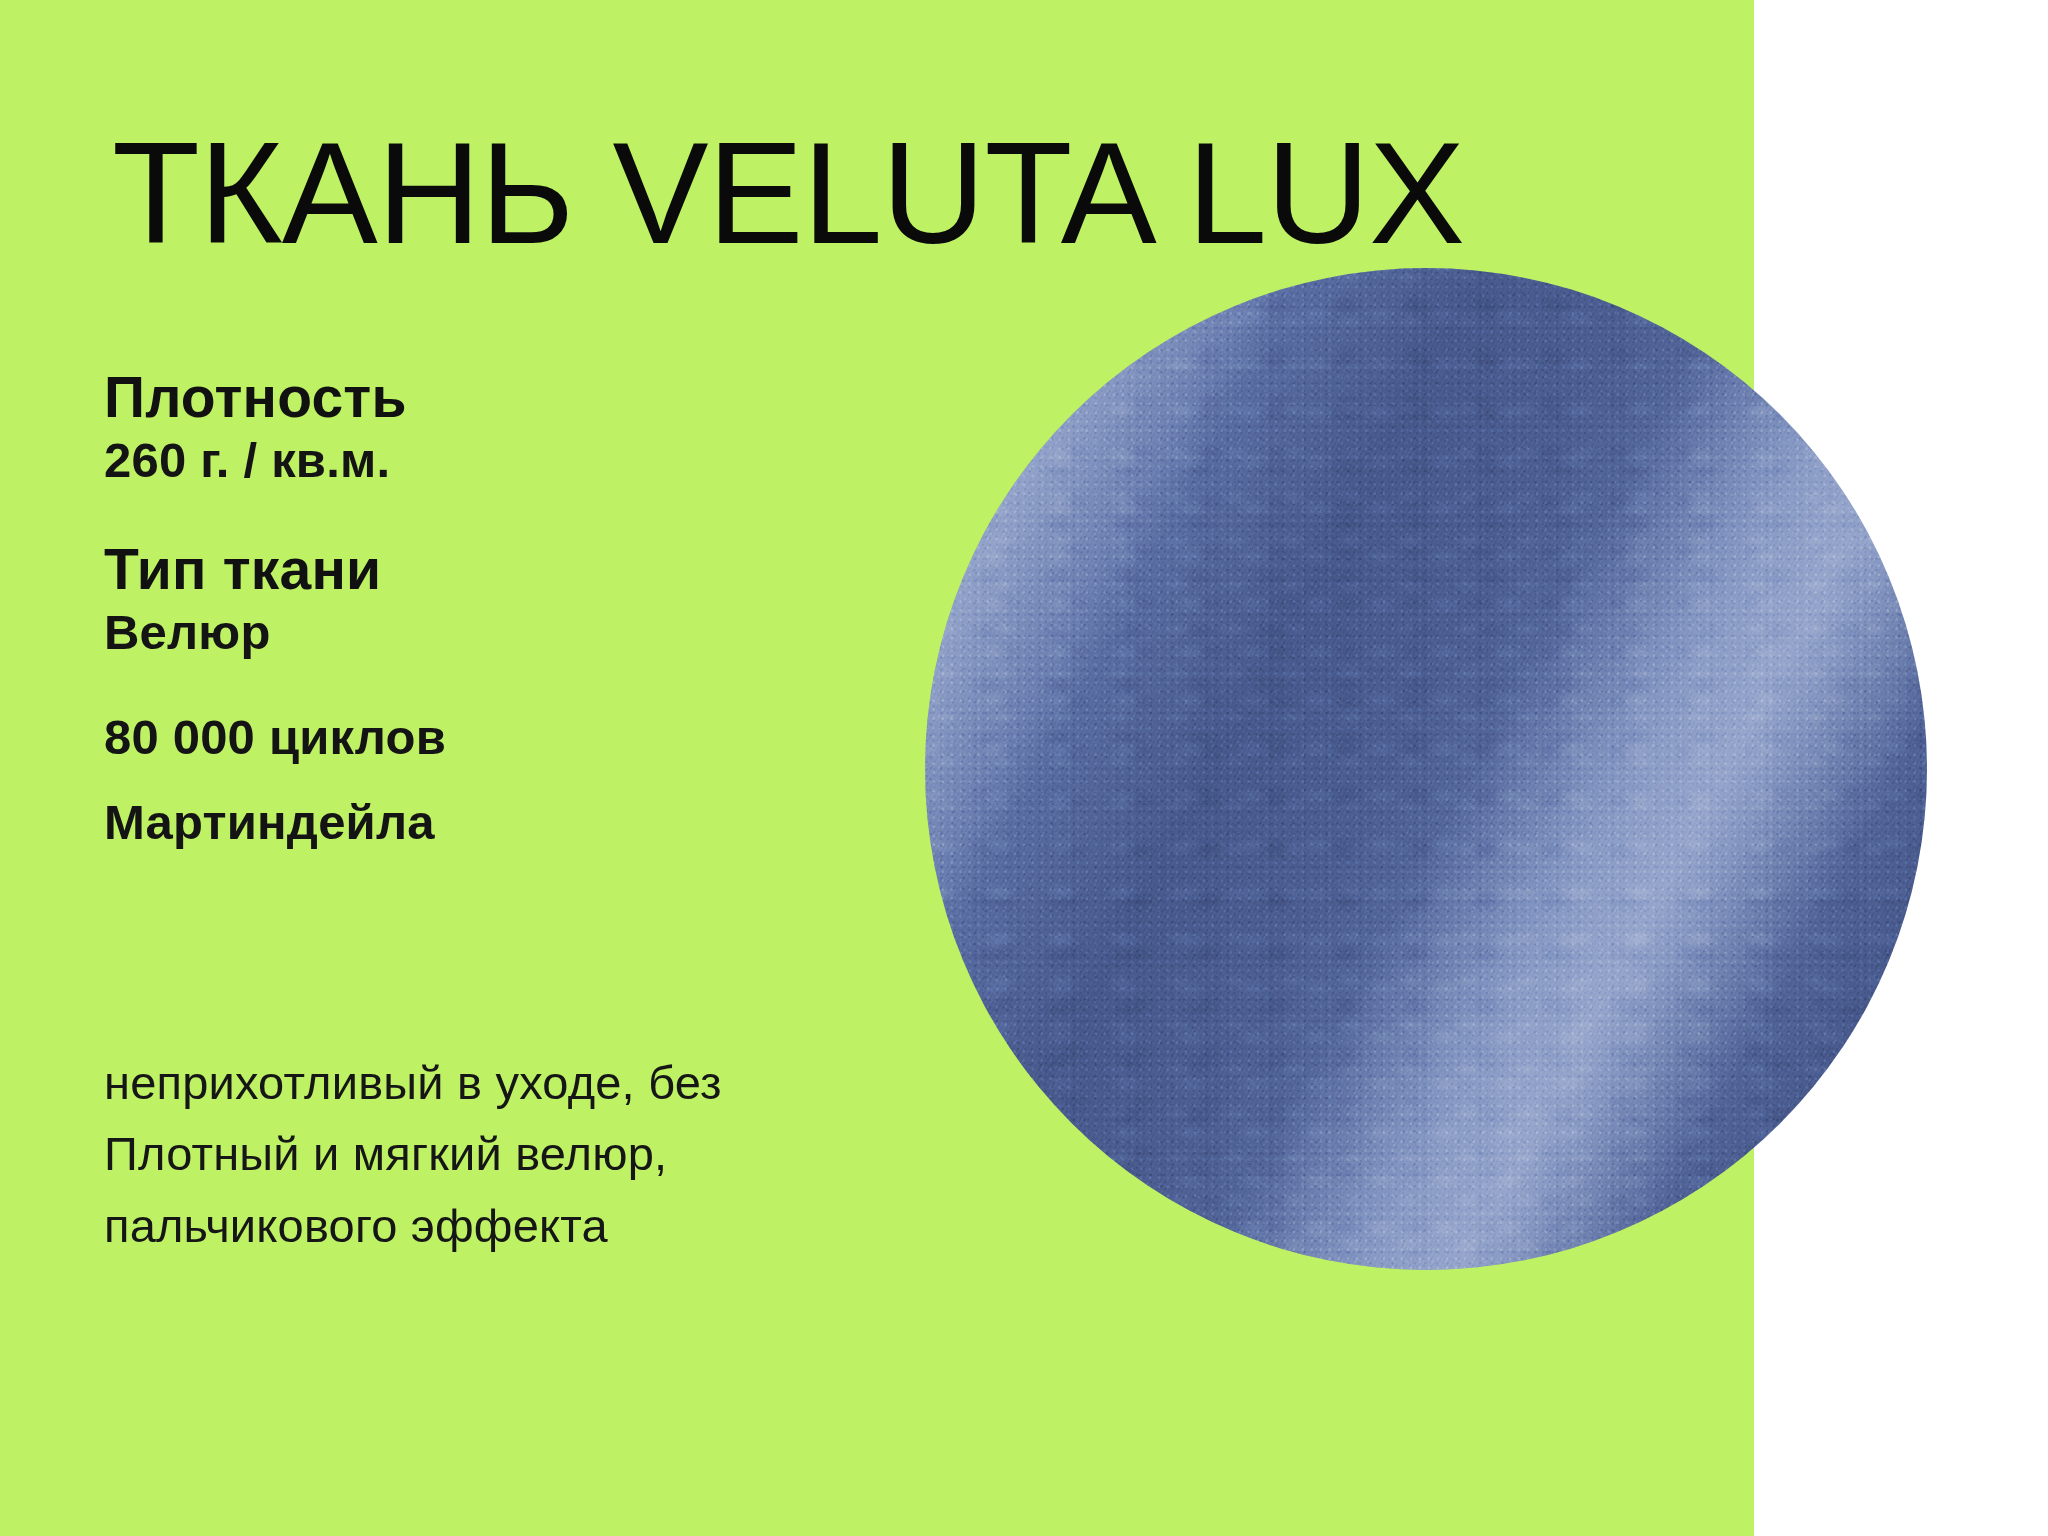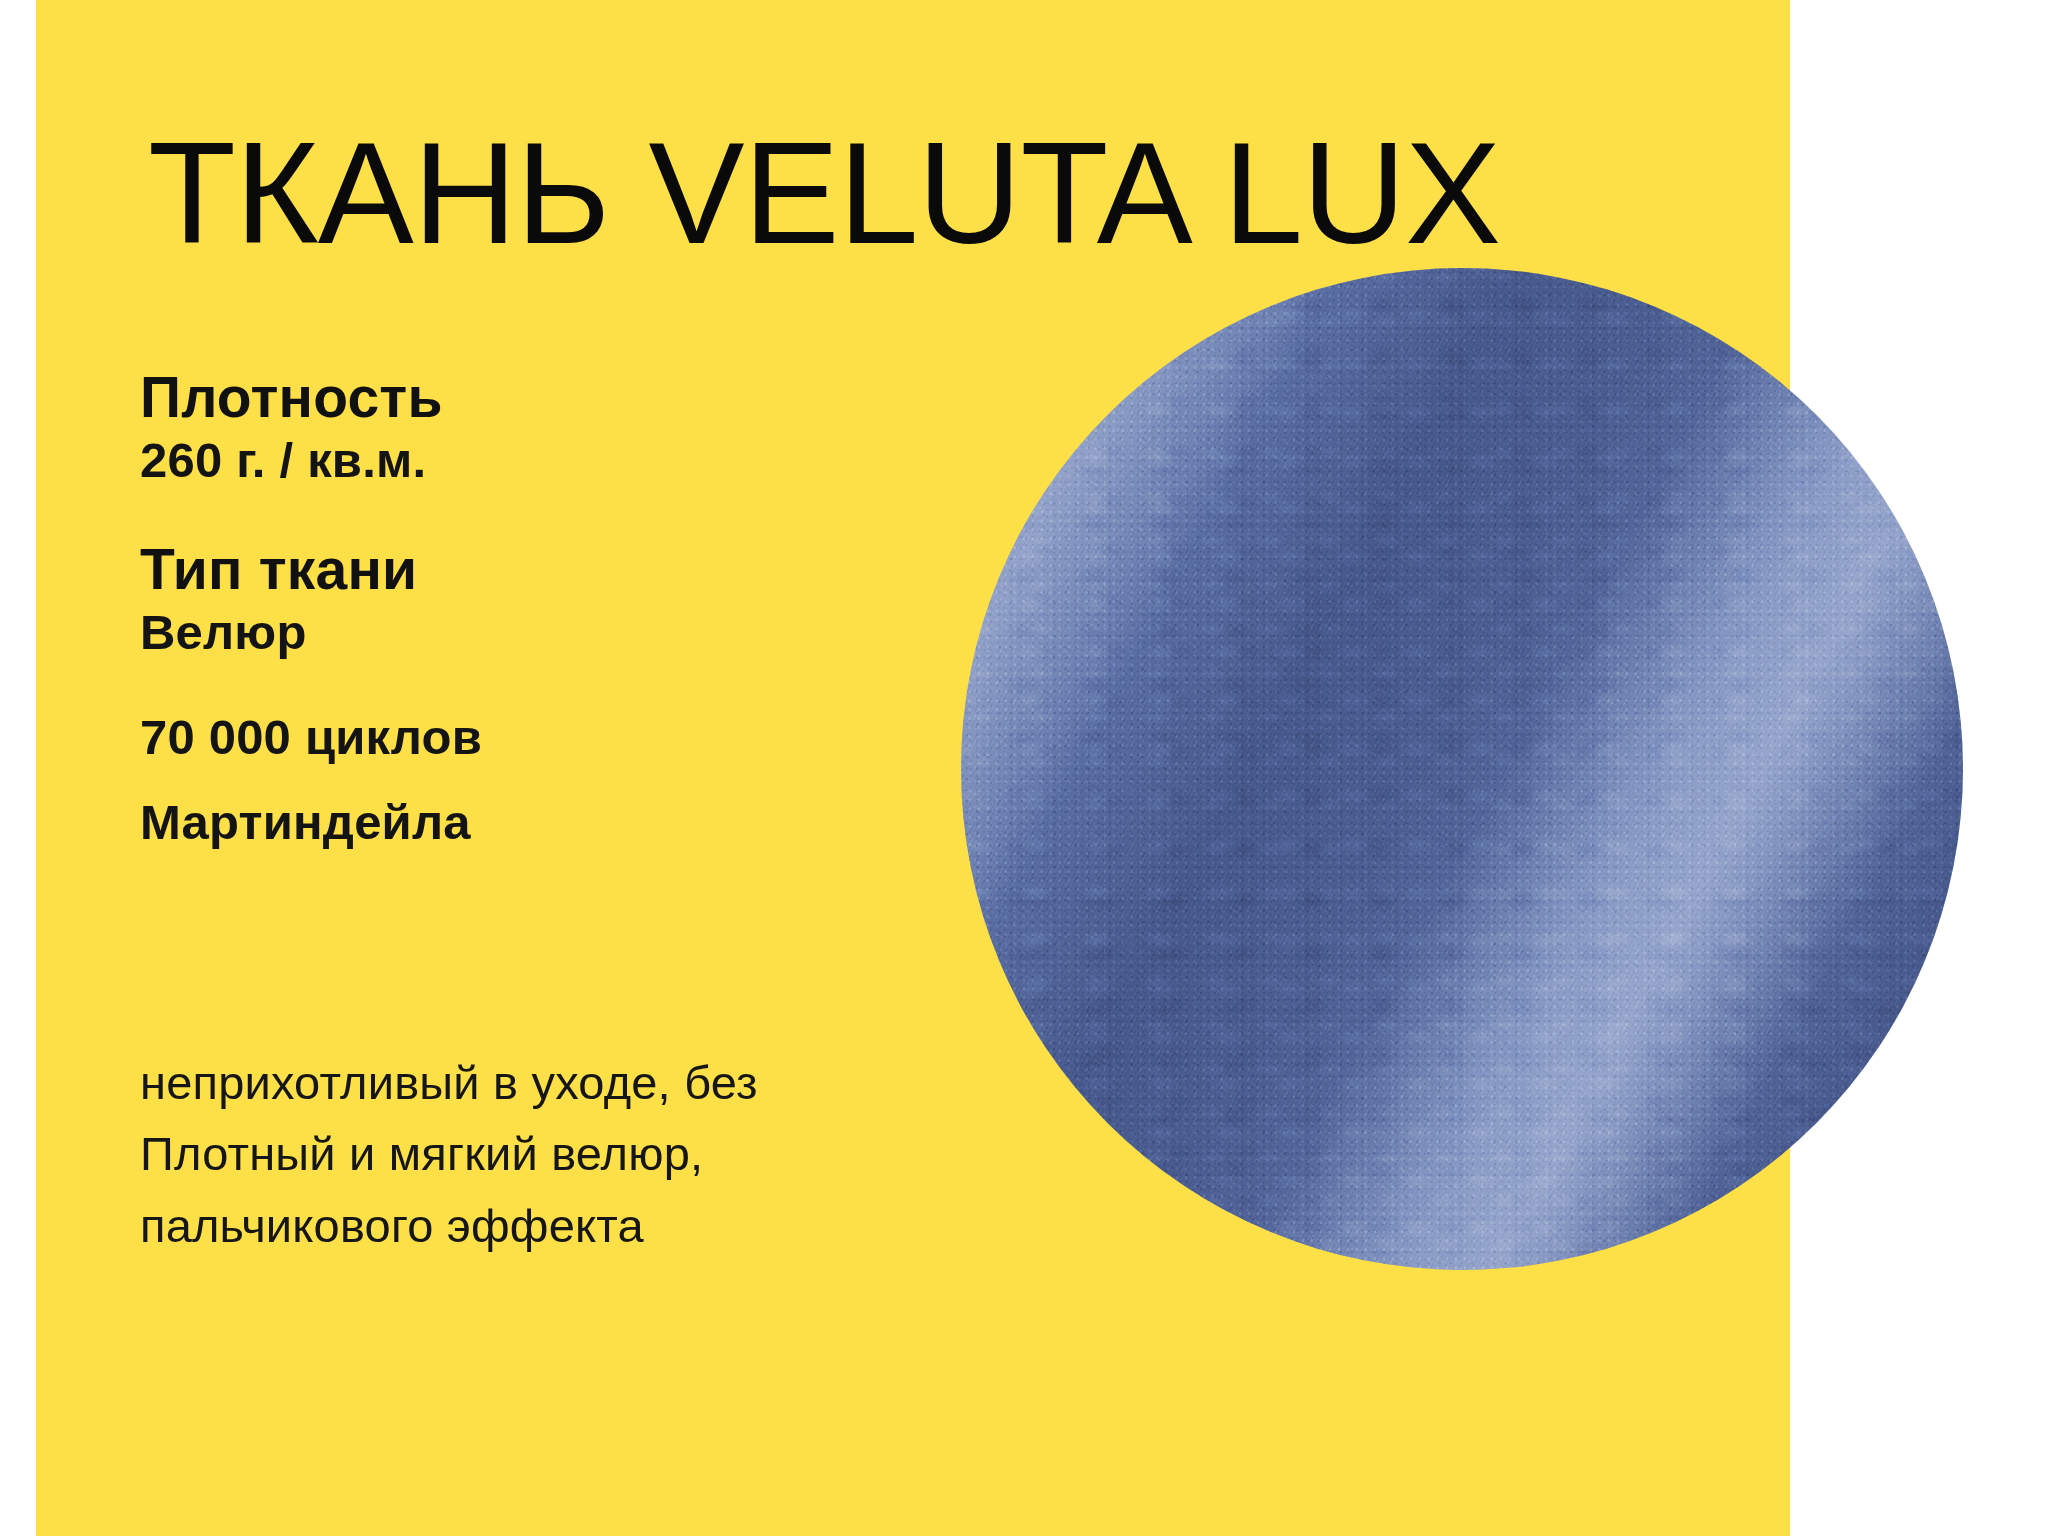--- a/index.html
+++ b/index.html
@@ -13,22 +13,21 @@
     overflow: hidden;
     font-family: "Liberation Sans", sans-serif;
     color: #0c0c0c;
     position: relative;
   }
 
   #page {
     position: relative;
     width: 1754px;
     height: 1536px;
-    background: #fde047;
-    margin-left: 36px;
+    background: #bef264;
   }
 
   
   #title {
     position: absolute;
     left: 112px;
     top: 22px;
     font-size: 144px;
     line-height: 1.05;
     font-weight: 300;
@@ -209,21 +208,21 @@
       <div class="spec-label">Плотность</div>
       <div class="spec-value">260 г. / кв.м.</div>
     </div>
 
     <div class="spec-block">
       <div class="spec-label">Тип ткани</div>
       <div class="spec-value">Велюр</div>
     </div>
 
     <div class="spec-block">
-      <div class="spec-value">70 000 циклов</div>
+      <div class="spec-value">80 000 циклов</div>
       <div class="spec-value second-line">Мартиндейла</div>
     </div>
 
   </div>
 
   <p id="description">
     <span class="dline">неприхотливый в уходе, без</span>
     <span class="dline">Плотный и мягкий велюр,</span>
     <span class="dline">пальчикового эффекта</span>
   </p>

